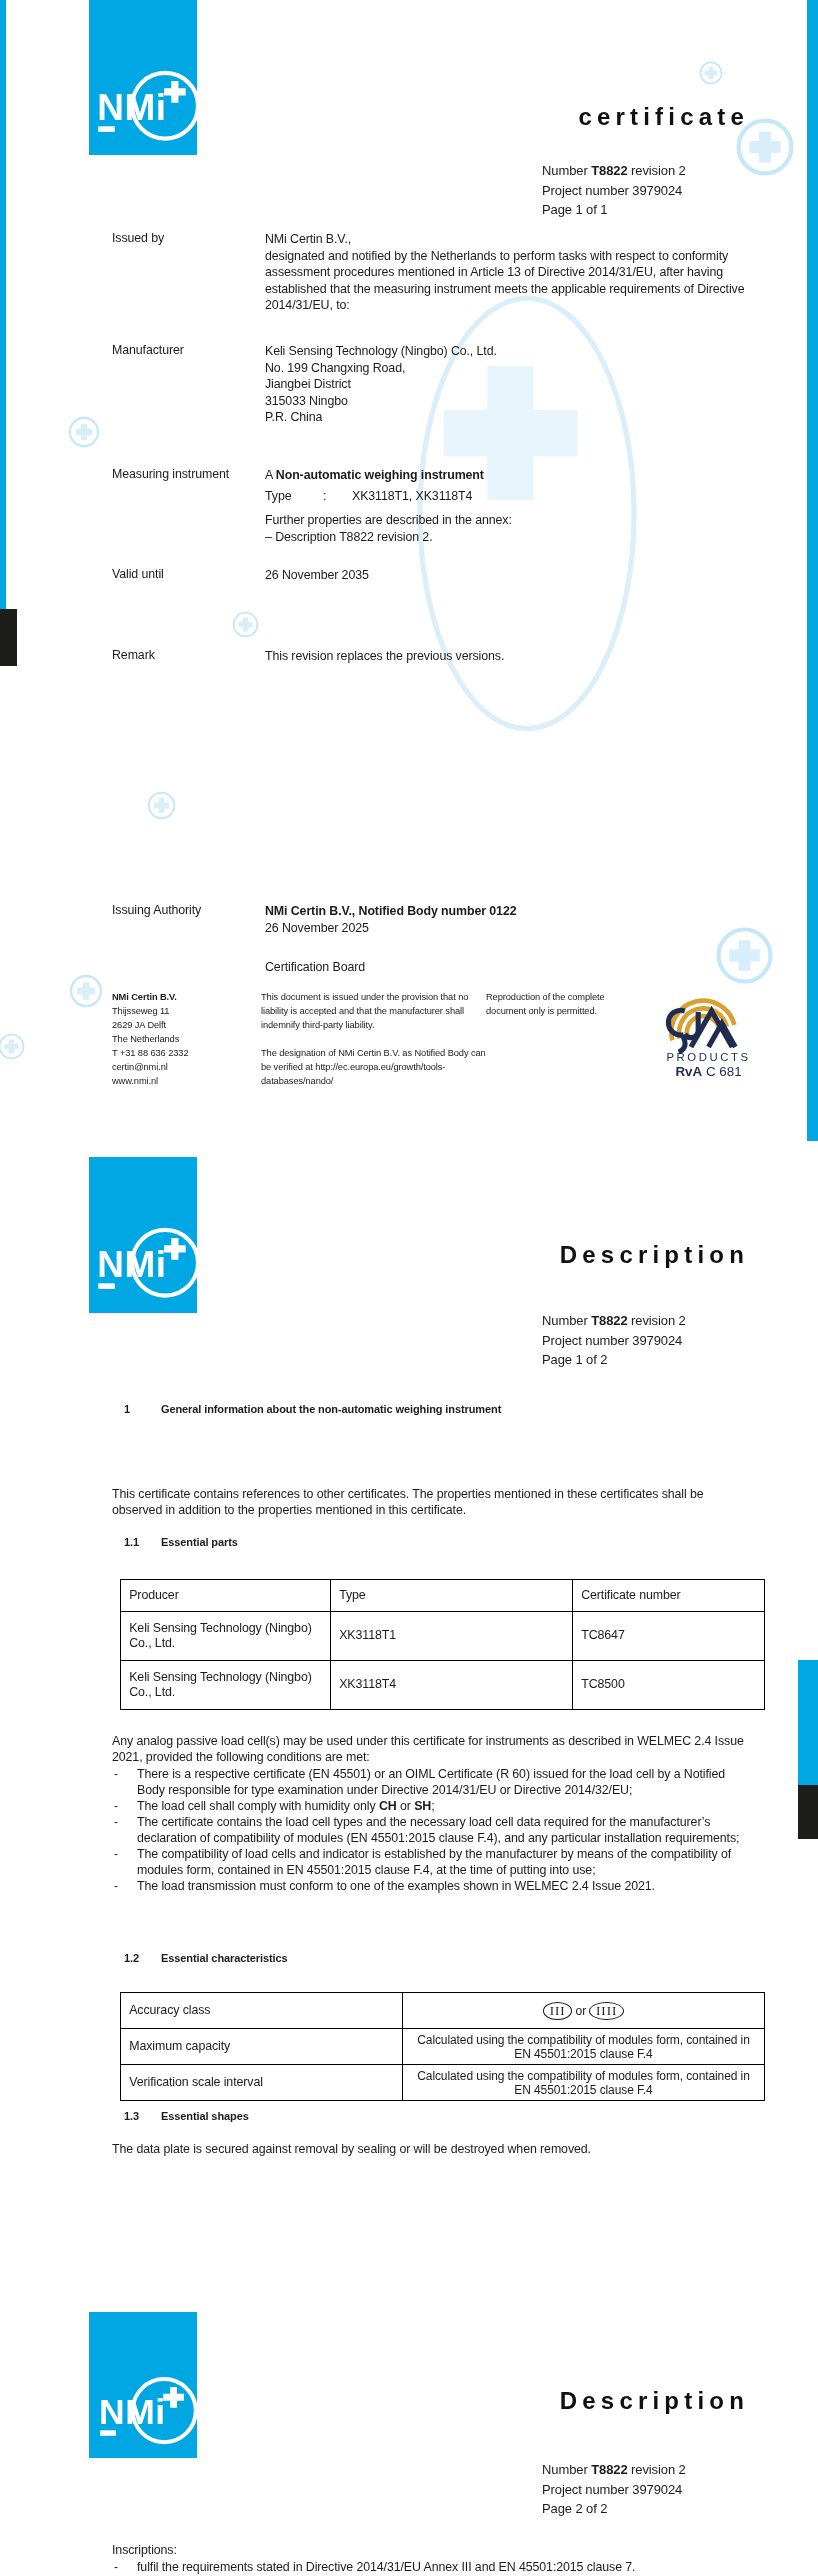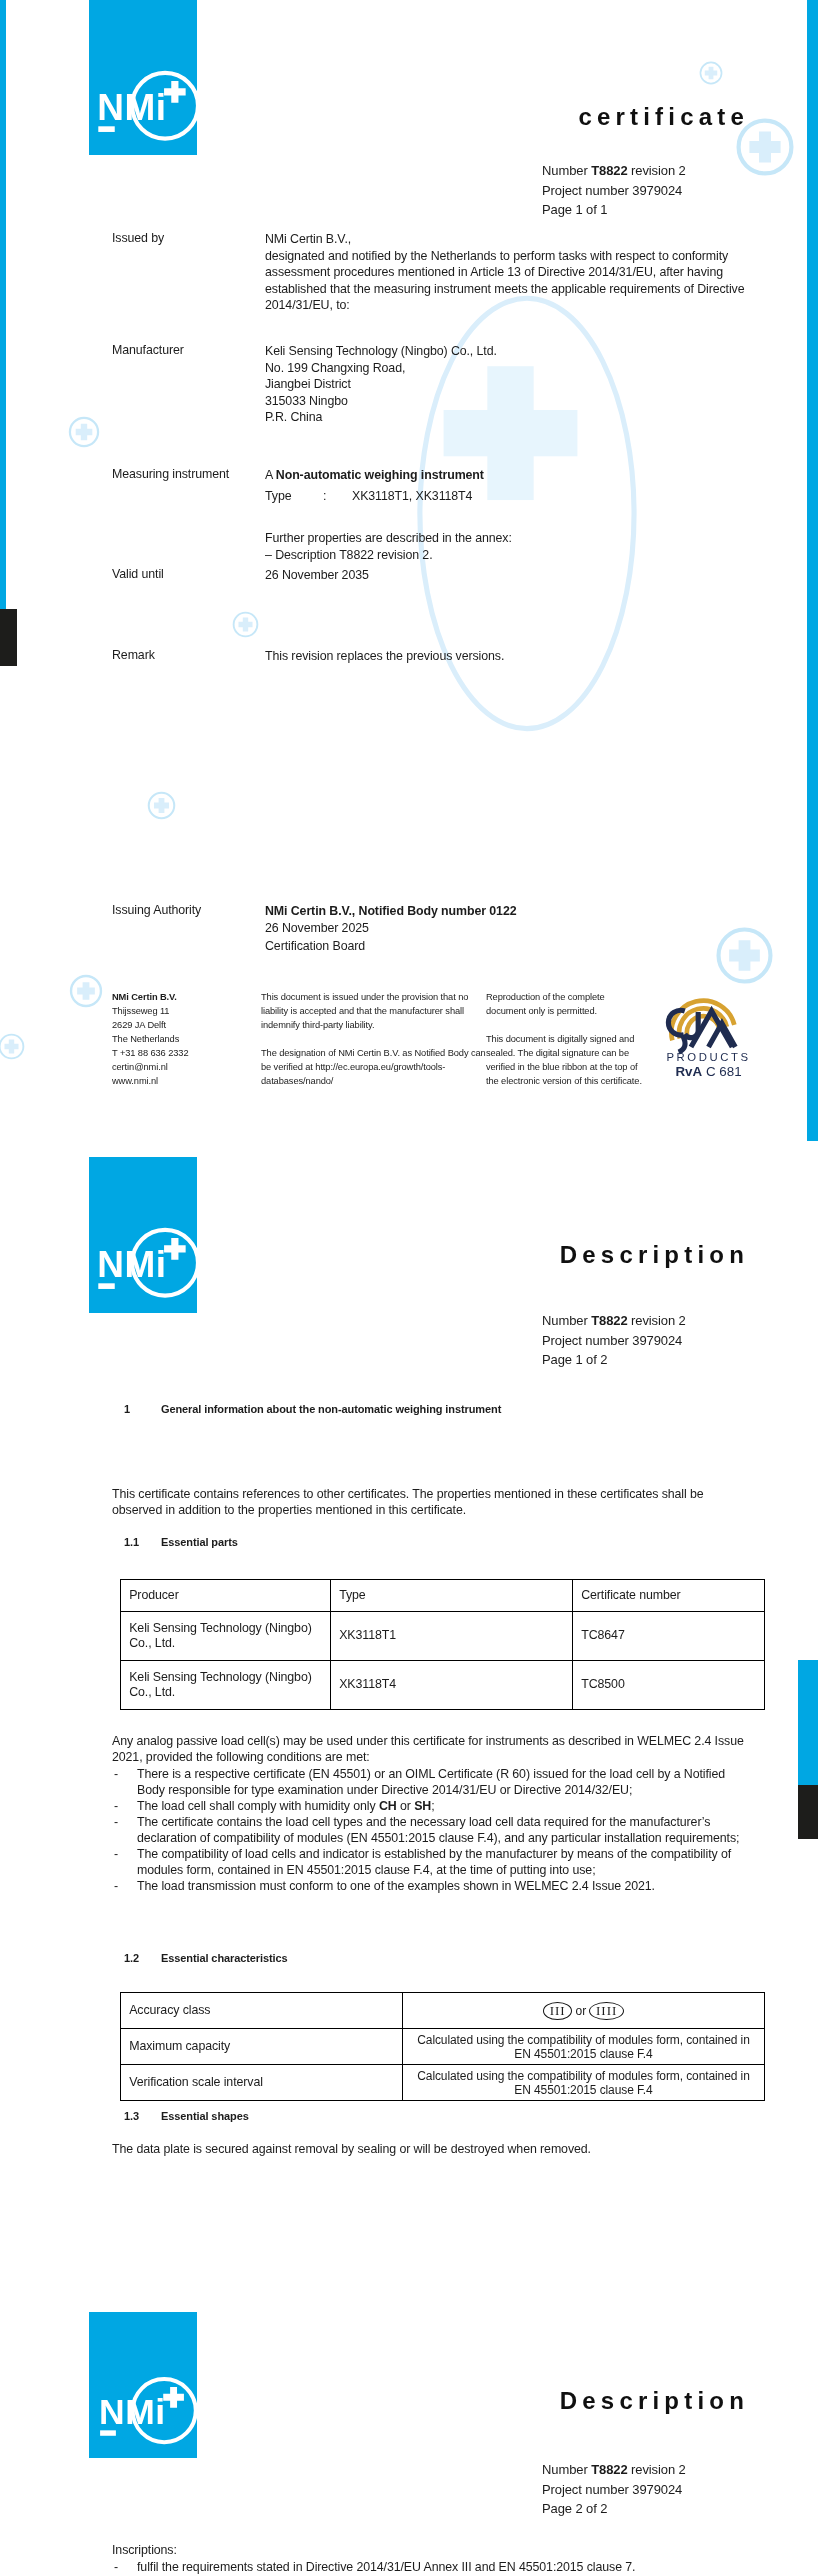--- a/index.html
+++ b/index.html
@@ -129,61 +129,60 @@
         <div>315033 Ningbo</div>
         <div>P.R. China</div>
       </div>
     </div>
 
     <div class="row" style="top:467px">
       <div class="lbl">Measuring instrument</div>
       <div class="val">
         <div><span>A </span><span class="b">Non-automatic weighing instrument</span></div>
         <div style="margin-top:4.1px"><span class="w112">Type</span><span class="w57">:</span><span>XK3118T1, XK3118T4</span></div>
-        <div style="margin-top:26px">Further properties are described in the annex:</div>
+        <div style="margin-top:8px">Further properties are described in the annex:</div>
         <div>– Description T8822 revision 2.</div>
       </div>
     </div>
 
     <div class="row" style="top:567px">
       <div class="lbl">Valid until</div>
       <div class="val">26 November 2035</div>
     </div>
 
 
     <div class="row" style="top:648px">
       <div class="lbl">Remark</div>
       <div class="val">This revision replaces the previous versions.</div>
     </div>
 
     <div class="row" style="top:903px">
       <div class="lbl">Issuing Authority</div>
       <div class="val">
         <div class="b">NMi Certin B.V., Notified Body number 0122</div>
         <div>26 November 2025</div>
-        <div style="margin-top:2px">Certification Board</div>
+        <div style="margin-top:23px">Certification Board</div>
       </div>
     </div>
 
     <div class="foot-col" style="left:112px;top:990px;width:144px">
       <div class="b">NMi Certin B.V.</div>
       <div>Thijsseweg 11</div>
       <div>2629 JA Delft</div>
       <div>The Netherlands</div>
       <div>T +31 88 636 2332</div>
       <div>certin@nmi.nl</div>
       <div>www.nmi.nl</div>
     </div>
     <div class="foot-col" style="left:261px;top:990px;width:227px">
       <div>This document is issued under the provision that no liability is accepted and that the manufacturer shall indemnify third-party liability.</div>
       <div class="gap">The designation of NMi Certin B.V. as Notified Body can be verified at http://ec.europa.eu/growth/tools-databases/nando/</div>
     </div>
     <div class="foot-col" style="left:486px;top:990px;width:160px">
       <div>Reproduction of the complete document only is permitted.</div>
-      <div class="gap">This document is digitally signed and sealed. The digital signature can be verified in the blue ribbon at the top of the electronic version of this certificate.</div>
     </div>
 
     <svg class="abs" style="left:664px;top:979px" width="89" height="101" viewBox="0 0 172 196">
       <g stroke="var(--rva-gold,#d7a231)" stroke-width="9" fill="none" transform="rotate(-14 76 104)">
         <path d="M14 104 A62 62 0 0 1 138 104"></path>
         <path d="M29 104 A47 47 0 0 1 123 104"></path>
         <path d="M44 104 A32 32 0 0 1 108 104"></path>
       </g>
       <g stroke="var(--rva-navy,#1f2c50)" stroke-width="10" fill="none">
         <path d="M40 62 a24 24 0 1 0 -2 46"></path>

